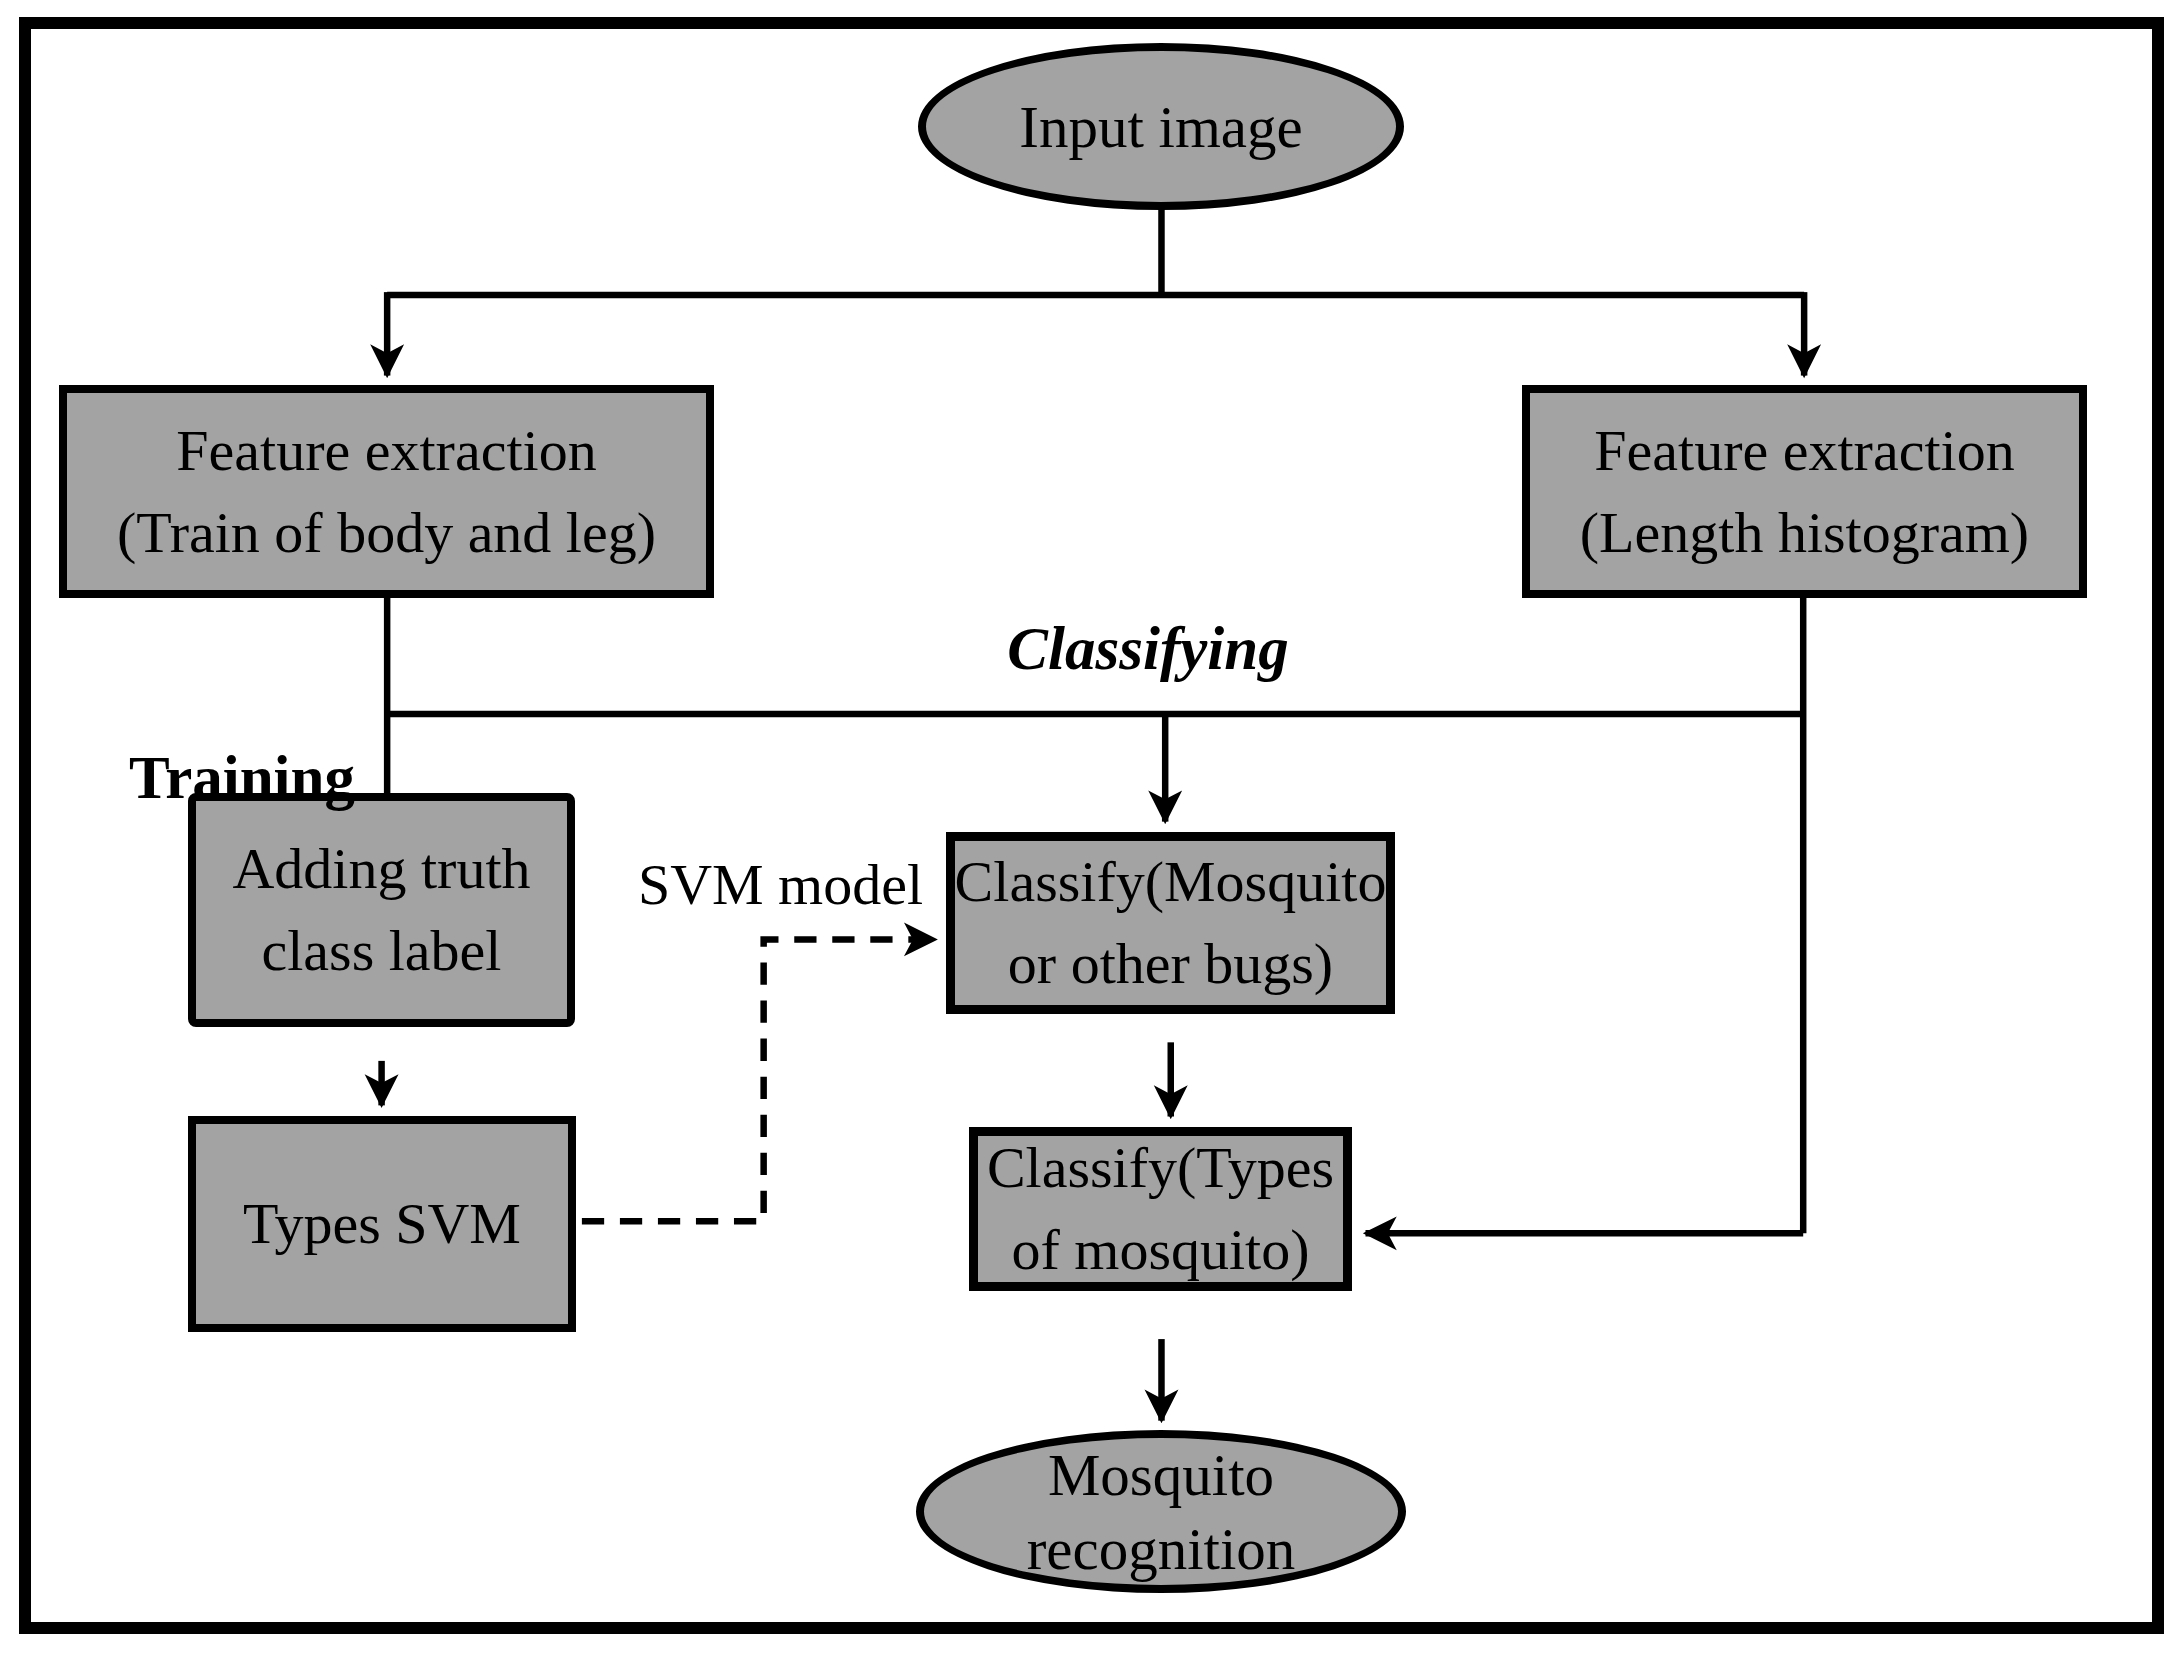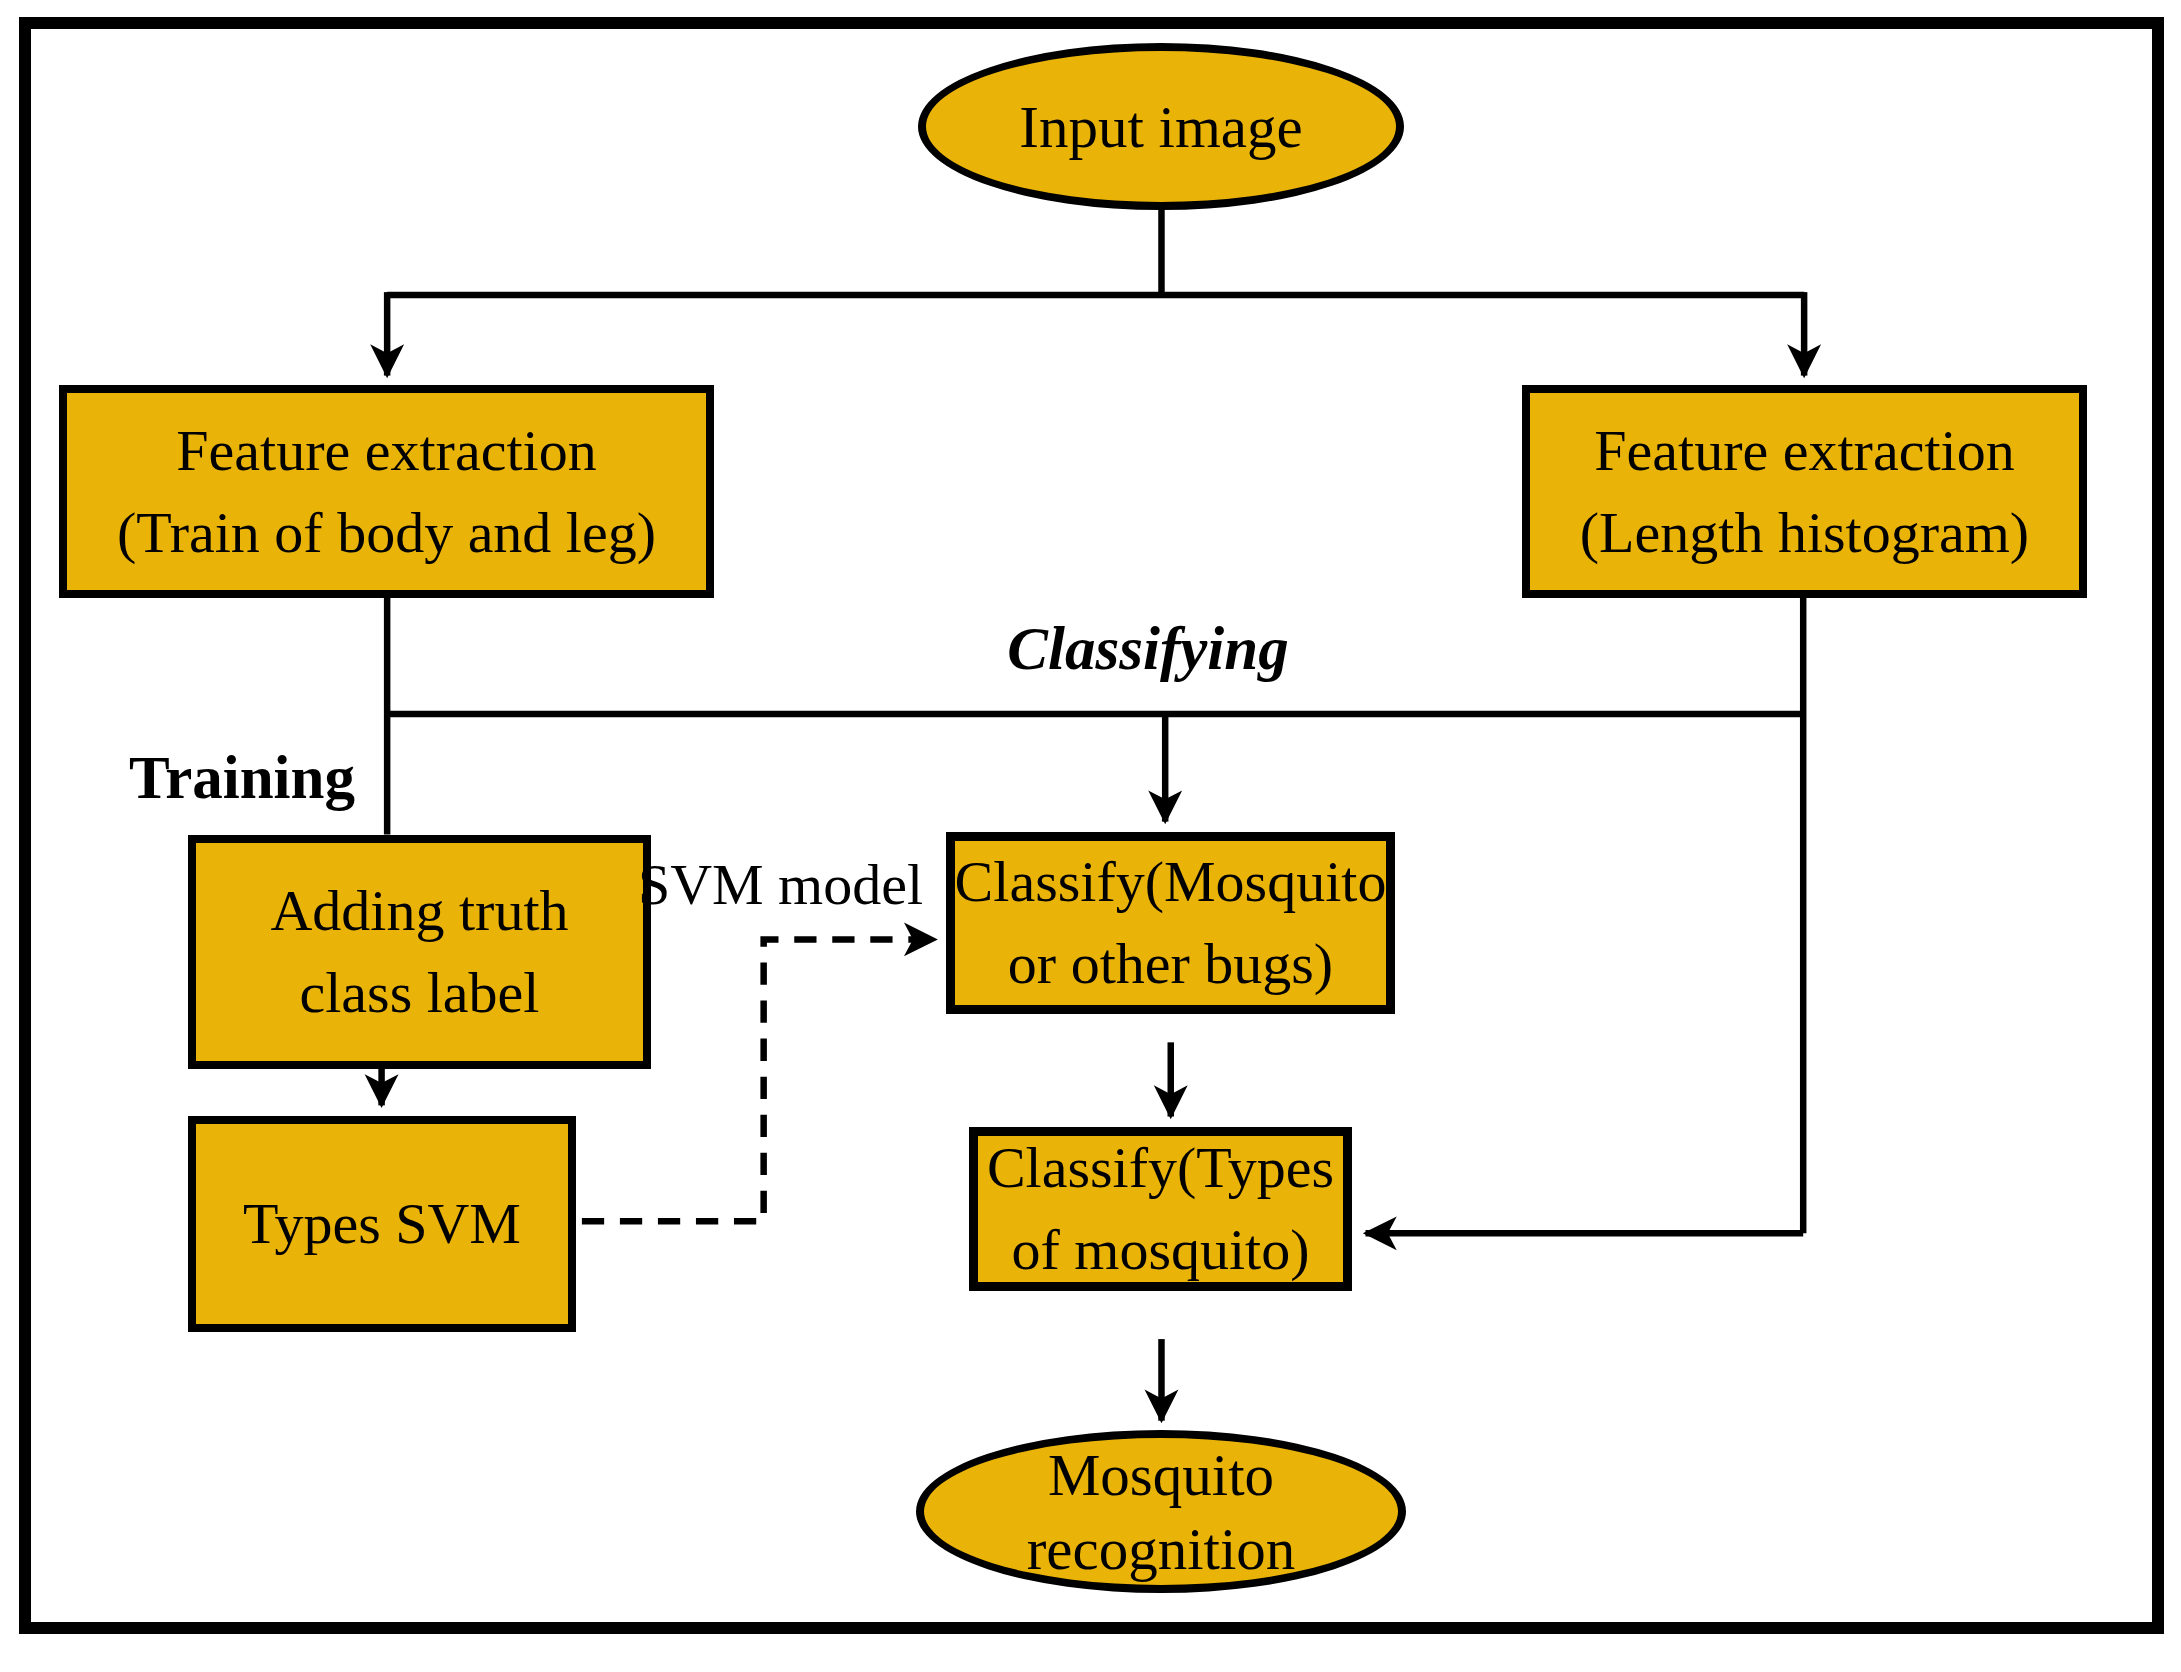--- a/index.html
+++ b/index.html
@@ -10,21 +10,21 @@
     font-family:"Liberation Serif","DejaVu Serif",serif;
     color:#000;
     overflow:hidden;
   }
   #outer-border{
     position:absolute;left:18.6px;top:16.7px;width:2145px;height:1617px;
     box-sizing:border-box;border:12px solid #000;background:transparent;
   }
   #connectors{position:absolute;left:0;top:0;width:2182px;height:1672px;}
   .node{
-    position:absolute;box-sizing:border-box;background:#eab308;
+    position:absolute;box-sizing:border-box;background:#a3a3a3;
     display:flex;flex-direction:column;align-items:center;justify-content:center;
     text-align:center;
   }
   .node-rect{border:8.3px solid #000;text-align:center;}
   .node-ellipse{border:8.3px solid #000;border-radius:50%;}
   .node .ln{display:block;font-size:58px;line-height:82px;white-space:nowrap;}
   .node-ellipse .ln{font-size:59px;line-height:74px;}
   .ann{
     position:absolute;text-align:center;white-space:nowrap;
   }
@@ -74,21 +74,21 @@
   <div class="node node-rect" style="left:59px;top:385px;width:655px;height:213px;">
     <span class="ln">Feature extraction</span>
     <span class="ln">(Train of body and leg)</span>
   </div>
 
   <div class="node node-rect" style="left:1522px;top:385px;width:565px;height:213px;">
     <span class="ln">Feature extraction</span>
     <span class="ln">(Length histogram)</span>
   </div>
 
-  <div class="node node-rect" style="left:188px;top:835px;width:463px;height:234px;">
+  <div class="node node-rect" style="left:188px;top:793px;width:387px;height:234px;border-radius:8px;">
     <span class="ln">Adding truth</span>
     <span class="ln">class label</span>
   </div>
 
   <div class="node node-rect" style="left:188px;top:1116px;width:388px;height:216px;">
     <span class="ln">Types SVM</span>
   </div>
 
   <div class="node node-rect" style="left:946px;top:832px;width:449px;height:182px;border-width:9.3px;">
     <span class="ln">Classify(Mosquito</span>

